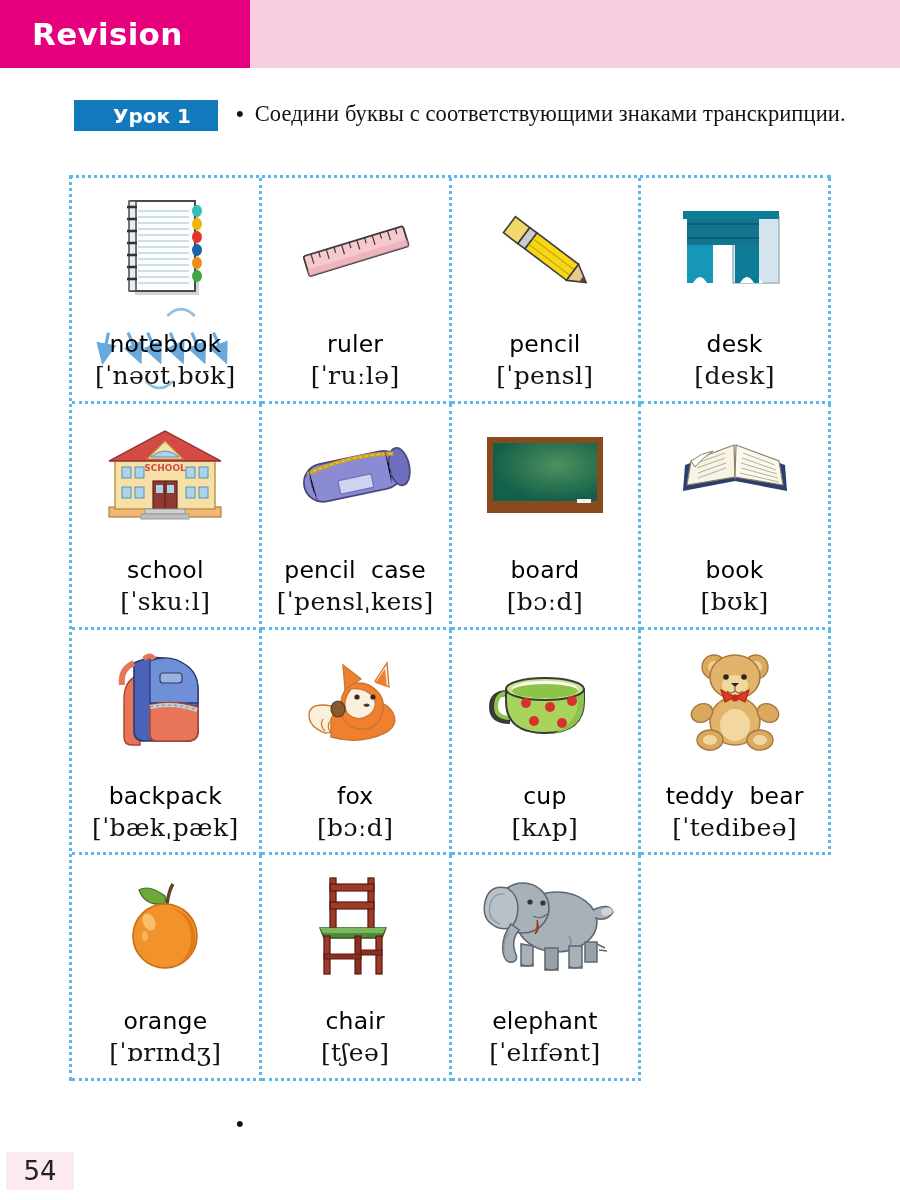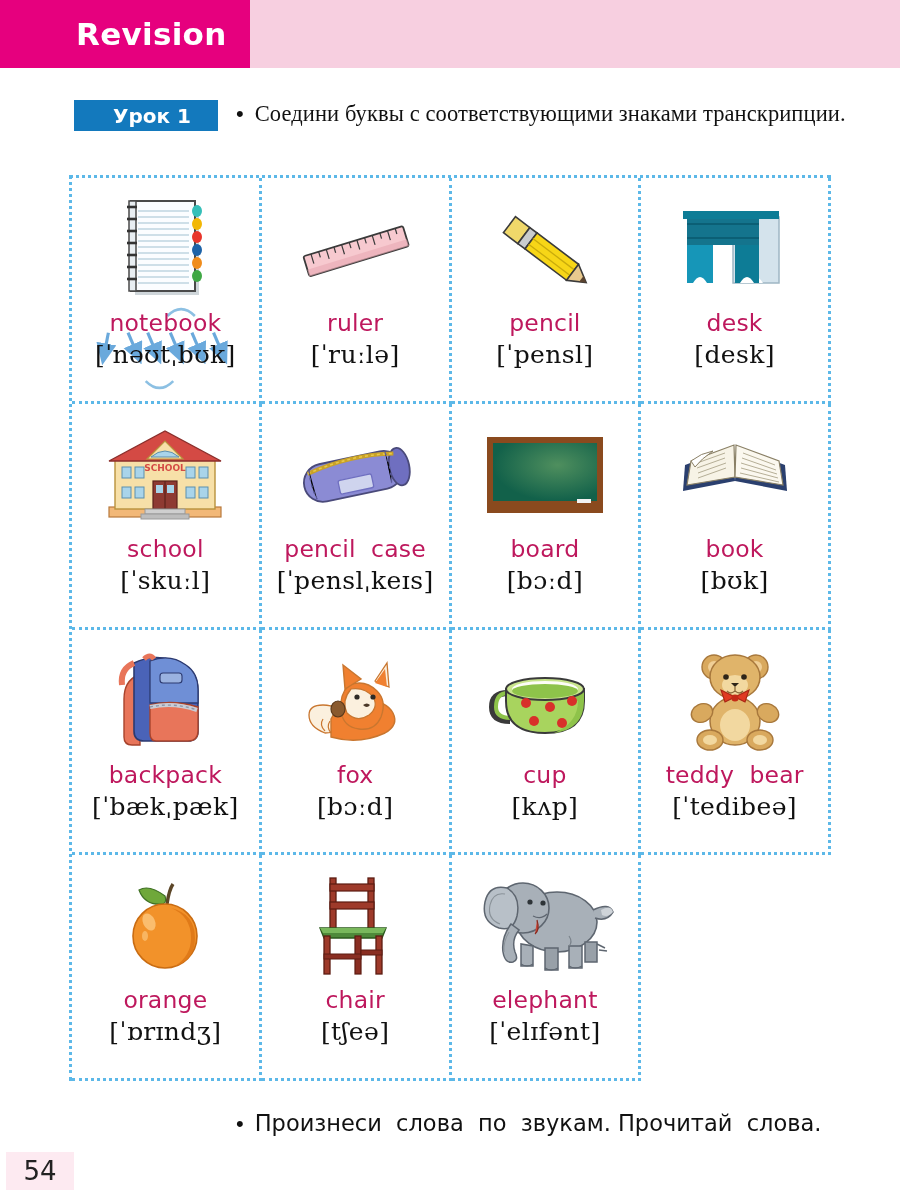--- a/index.html
+++ b/index.html
@@ -32,21 +32,21 @@
     width: 250px; height: 68px;
     background: #e6007e;
     display: flex;
     align-items: center;
   }
   .header-title {
     color: #ffffff;
     font-size: 31px;
     font-weight: bold;
     letter-spacing: 0.3px;
-    padding-left: 76px;
+    padding-left: 32px;
     font-family: "DejaVu Sans", sans-serif;
   }
 
   
   .task-row {
     position: absolute;
     left: 74px; top: 98px;
     width: 790px;
   }
   .lesson-badge {
@@ -110,22 +110,22 @@
     height: 118px;
     width: 100%;
     display: flex;
     align-items: center;
     justify-content: center;
     margin-top: 4px;
   }
   .art svg { display: block; }
   .word {
     font-size: 23.5px;
-    color: #be185d;
-    margin-top: 1px;
+    color: #000000;
+    margin-top: 22px;
     letter-spacing: 0.2px;
     font-family: "DejaVu Sans", sans-serif;
     white-space: pre;
     position: relative;
     z-index: 2;
   }
   .ipa {
     font-size: 25px;
     color: #111;
     margin-top: 3px;
@@ -570,20 +570,19 @@
         </svg>
       </div>
       <span class="word">elephant</span>
       <span class="ipa">[ˈelɪfənt]</span>
     </div>
 
   </div>
 
   <div class="footer-task">
     <span class="bullet">•</span>
-    <span class="footer-text">Произнеси  слова  по  звукам. Прочитай  слова.</span>
   </div>
 
   <div class="page-num-block">
     <span class="page-num">54</span>
   </div>
 
 </div>
 
 </body></html>

